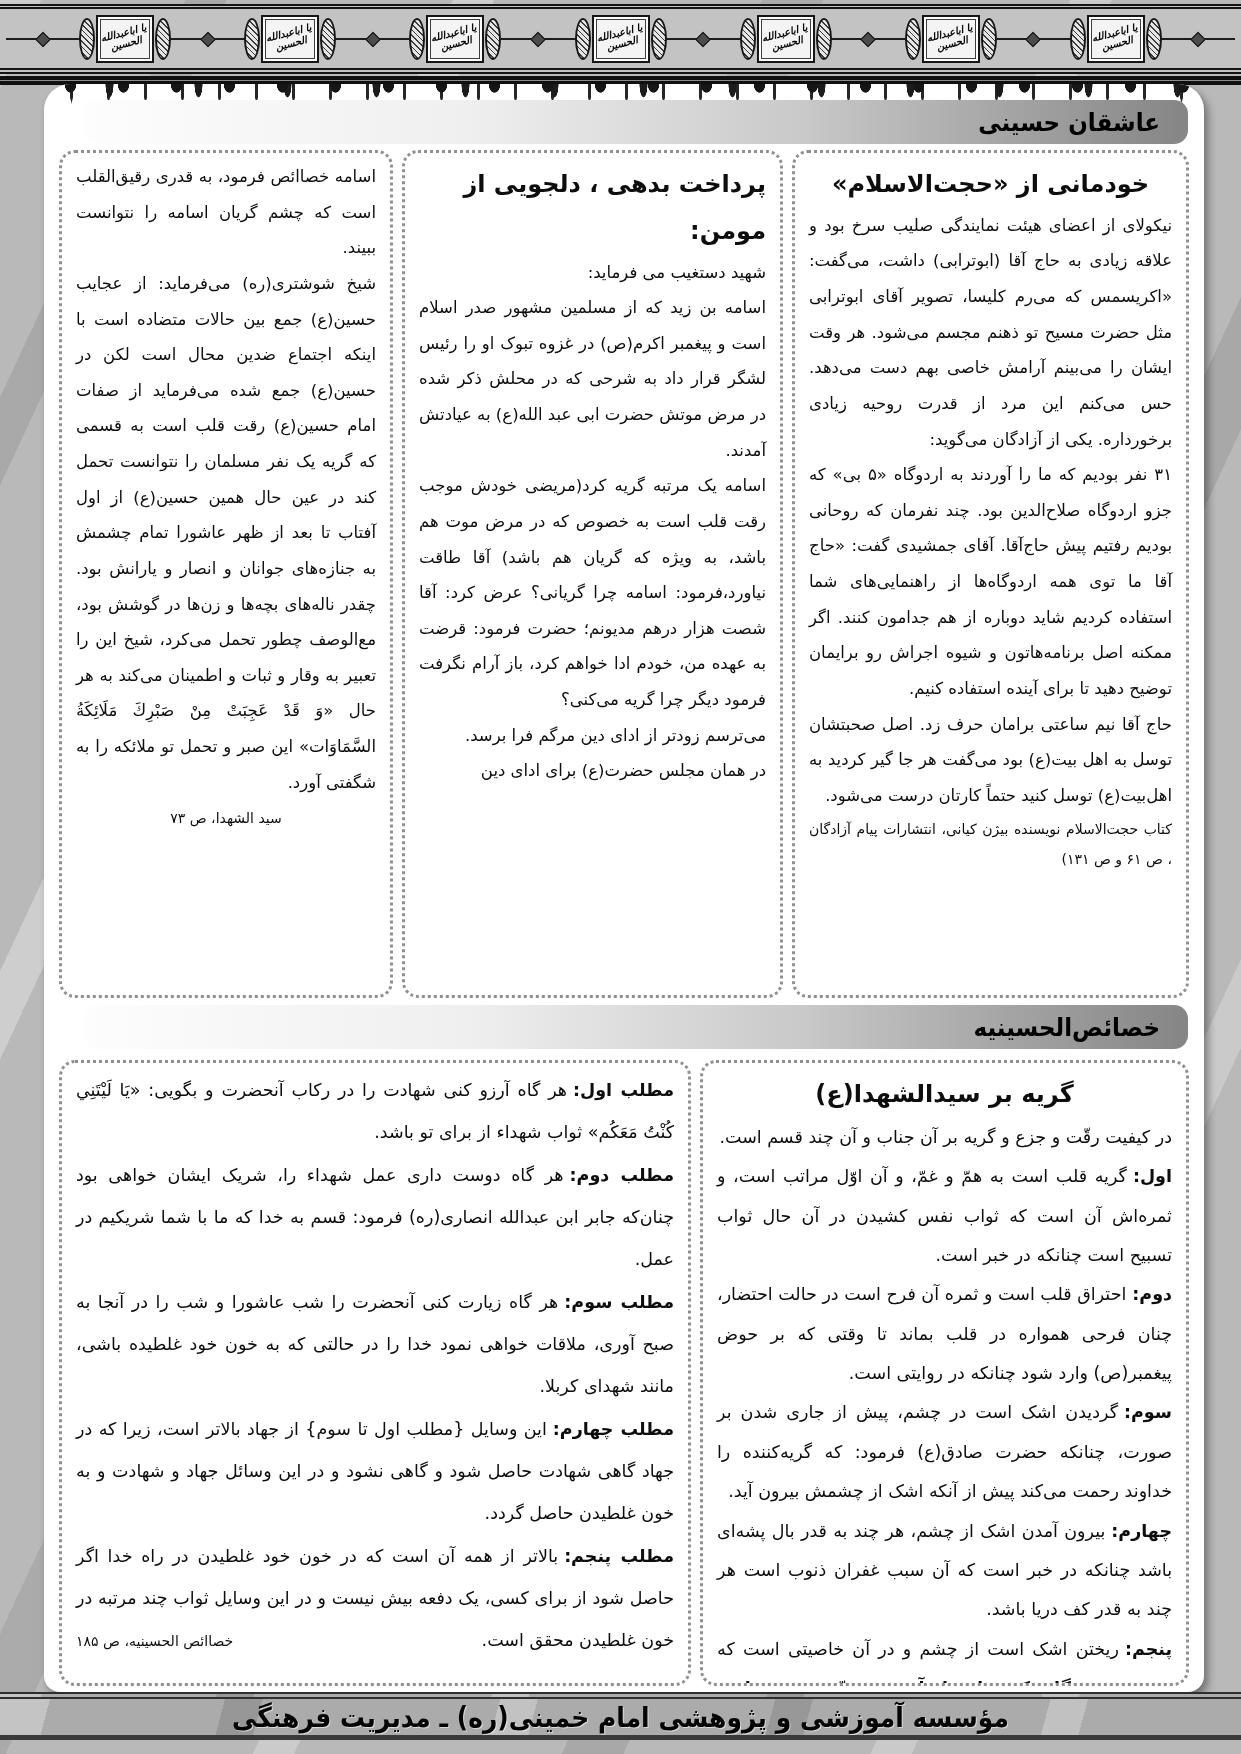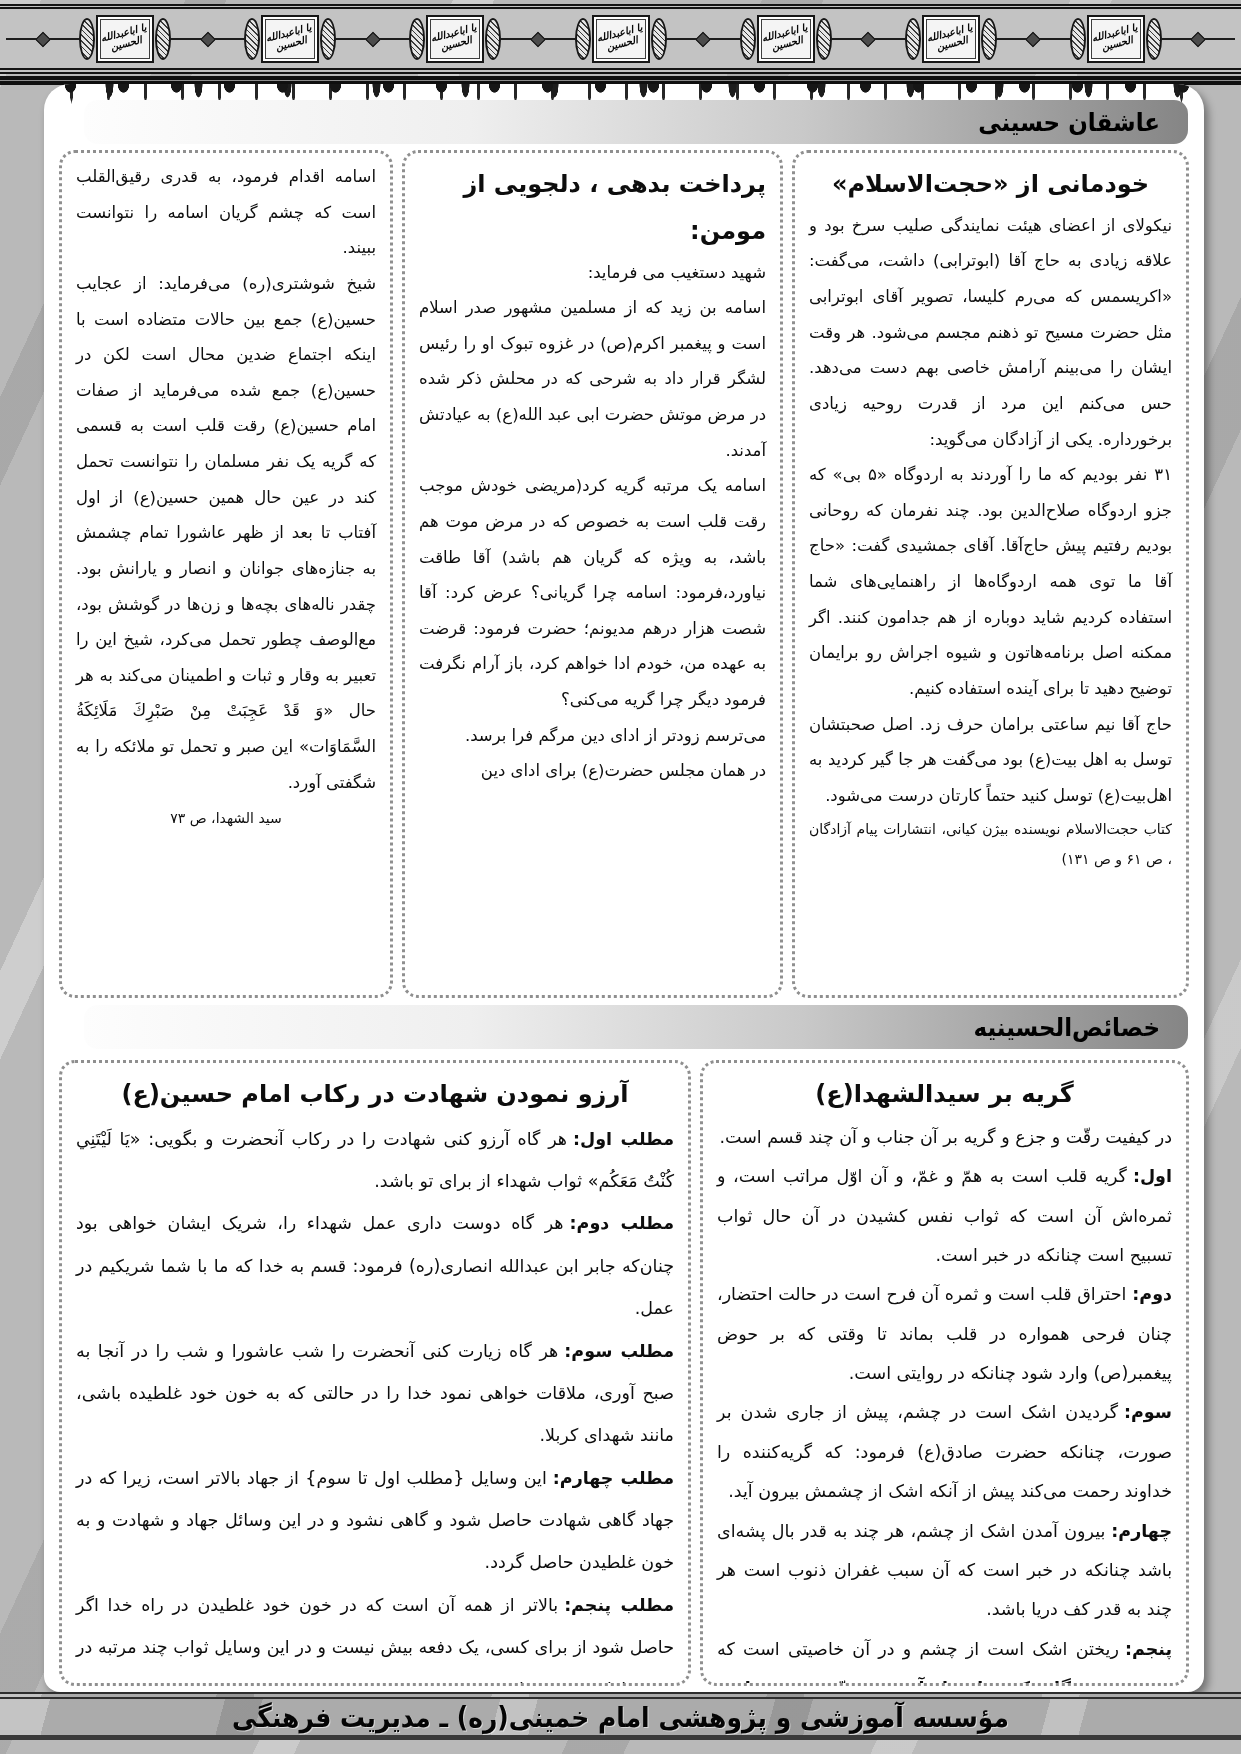--- a/index.html
+++ b/index.html
@@ -214,21 +214,21 @@
     <article class="box box-b">
       <h3 class="box-title title-right">پرداخت بدهی ، دلجویی از مومن:</h3>
       <p class="para">شهید دستغیب می فرماید:</p>
       <p class="para">اسامه بن زید که از مسلمین مشهور صدر اسلام است و پیغمبر اکرم(ص) در غزوه تبوک او را رئیس لشگر قرار داد به شرحی که در محلش ذکر شده در مرض موتش حضرت ابی عبد الله(ع) به عیادتش آمدند.</p>
       <p class="para">اسامه یک مرتبه گریه کرد(مریضی خودش موجب رقت قلب است به خصوص که در مرض موت هم باشد، به ویژه که گریان هم باشد) آقا طاقت نیاورد،فرمود: اسامه چرا گریانی؟ عرض کرد: آقا شصت هزار درهم مدیونم؛ حضرت فرمود: قرضت به عهده من، خودم ادا خواهم کرد، باز آرام نگرفت فرمود دیگر چرا گریه می‌کنی؟</p>
       <p class="para">می‌ترسم زودتر از ادای دین مرگم فرا برسد.</p>
       <p class="para">در همان مجلس حضرت(ع) برای ادای دین</p>
     </article>
 
     <article class="box box-c">
-      <p class="para">اسامه اقدام فرمود، به قدری رقیق‌القلب است که چشم گریان اسامه را نتوانست ببیند.</p>
+      <p class="para">اسامه خصاائص فرمود، به قدری رقیق‌القلب است که چشم گریان اسامه را نتوانست ببیند.</p>
       <p class="para">شیخ شوشتری(ره) می‌فرماید: از عجایب حسین(ع) جمع بین حالات متضاده است با اینکه اجتماع ضدین محال است لکن در حسین(ع) جمع شده می‌فرماید از صفات امام حسین(ع) رقت قلب است به قسمی که گریه یک نفر مسلمان را نتوانست تحمل کند در عین حال همین حسین(ع) از اول آفتاب تا بعد از ظهر عاشورا تمام چشمش به جنازه‌های جوانان و انصار و یارانش بود. چقدر ناله‌های بچه‌ها و زن‌ها در گوشش بود، مع‌الوصف چطور تحمل می‌کرد، شیخ این را تعبیر به وقار و ثبات و اطمینان می‌کند به هر حال «وَ قَدْ عَجِبَتْ مِنْ صَبْرِكَ مَلَائِكَةُ السَّمَاوَات» این صبر و تحمل تو ملائكه را به شگفتی آورد.</p>
       <div class="cite-left">سید الشهدا، ص ۷۳</div>
     </article>
   </div>
 
   <div class="bar bar-2">
     <span>خصائص‌الحسینیه</span>
   </div>
 
   <div class="row row-bottom">
@@ -237,21 +237,20 @@
       <h3 class="box-title">گریه بر سیدالشهدا(ع)</h3>
       <p class="para">در کیفیت رقّت و جزع و گریه بر آن جناب و آن چند قسم است.</p>
       <p class="para"><b class="plead">اول:</b><span>گریه قلب است به همّ و غمّ، و آن اوّل مراتب است، و ثمره‌اش آن است که ثواب نفس کشیدن در آن حال ثواب تسبیح است چنانکه در خبر است.</span></p>
       <p class="para"><b class="plead">دوم:</b><span>احتراق قلب است و ثمره آن فرح است در حالت احتضار، چنان فرحی همواره در قلب بماند تا وقتی که بر حوض پیغمبر(ص) وارد شود چنانکه در روایتی است.</span></p>
       <p class="para"><b class="plead">سوم:</b><span>گردیدن اشک است در چشم، پیش از جاری شدن بر صورت، چنانکه حضرت صادق(ع) فرمود: که گریه‌کننده را خداوند رحمت می‌کند پیش از آنکه اشک از چشمش بیرون آید.</span></p>
       <p class="para"><b class="plead">چهارم:</b><span>بیرون آمدن اشک از چشم، هر چند به قدر بال پشه‌ای باشد چنانکه در خبر است که آن سبب غفران ذنوب است هر چند به قدر کف دریا باشد.</span></p>
       <p class="para"><b class="plead">پنجم:</b><span>ریختن اشک است از چشم و در آن خاصیتی است که فرمودند:</span> <b class="bold-tail">هر گاه یک قطره از آن در جهنّم ریزد حرارت آنرا خاموش نماید.</b></p>
     </article>
 
     <article class="box box-e">
-      <h3 class="box-title">آرزو نمودن شهادت در رکاب امام حسین(ع)</h3>
       <p class="para"><b class="plead">مطلب اول:</b><span>هر گاه آرزو کنی شهادت را در رکاب آنحضرت و بگویی: «یَا لَیْتَنِي كُنْتُ مَعَكُم» ثواب شهداء از برای تو باشد.</span></p>
       <p class="para"><b class="plead">مطلب دوم:</b><span>هر گاه دوست داری عمل شهداء را، شریک ایشان خواهی بود چنان‌که جابر ابن عبدالله انصاری(ره) فرمود: قسم به خدا که ما با شما شریکیم در عمل.</span></p>
       <p class="para"><b class="plead">مطلب سوم:</b><span>هر گاه زیارت کنی آنحضرت را شب عاشورا و شب را در آنجا به صبح آوری، ملاقات خواهی نمود خدا را در حالتی که به خون خود غلطیده باشی، مانند شهدای کربلا.</span></p>
       <p class="para"><b class="plead">مطلب چهارم:</b><span>این وسایل {مطلب اول تا سوم} از جهاد بالاتر است، زیرا که در جهاد گاهی شهادت حاصل شود و گاهی نشود و در این وسائل جهاد و شهادت و به خون غلطیدن حاصل گردد.</span></p>
       <p class="para"><b class="plead">مطلب پنجم:</b><span>بالاتر از همه آن است که در خون خود غلطیدن در راه خدا اگر حاصل شود از برای کسی، یک دفعه بیش نیست و در این وسایل ثواب چند مرتبه در خون غلطیدن محقق است.</span><span class="cite-inline">خصاائص الحسینیه، ص ۱۸۵</span></p>
     </article>
   </div>
 </div>
 
 <div class="footer-band">

